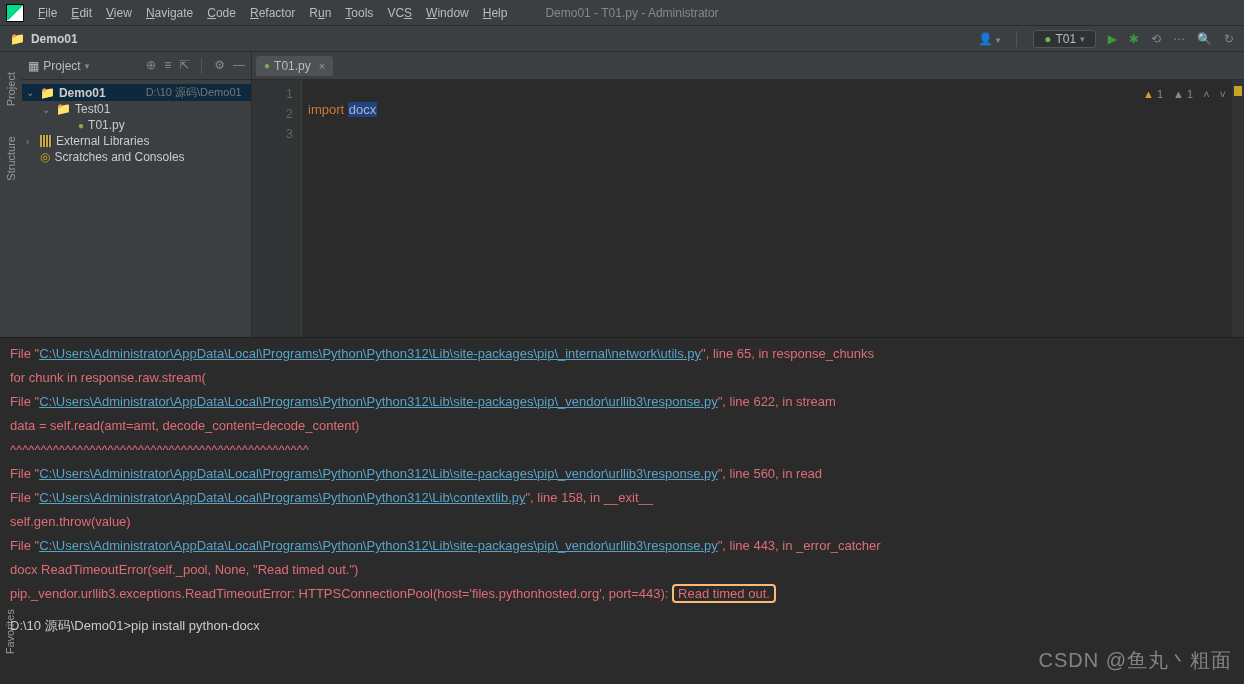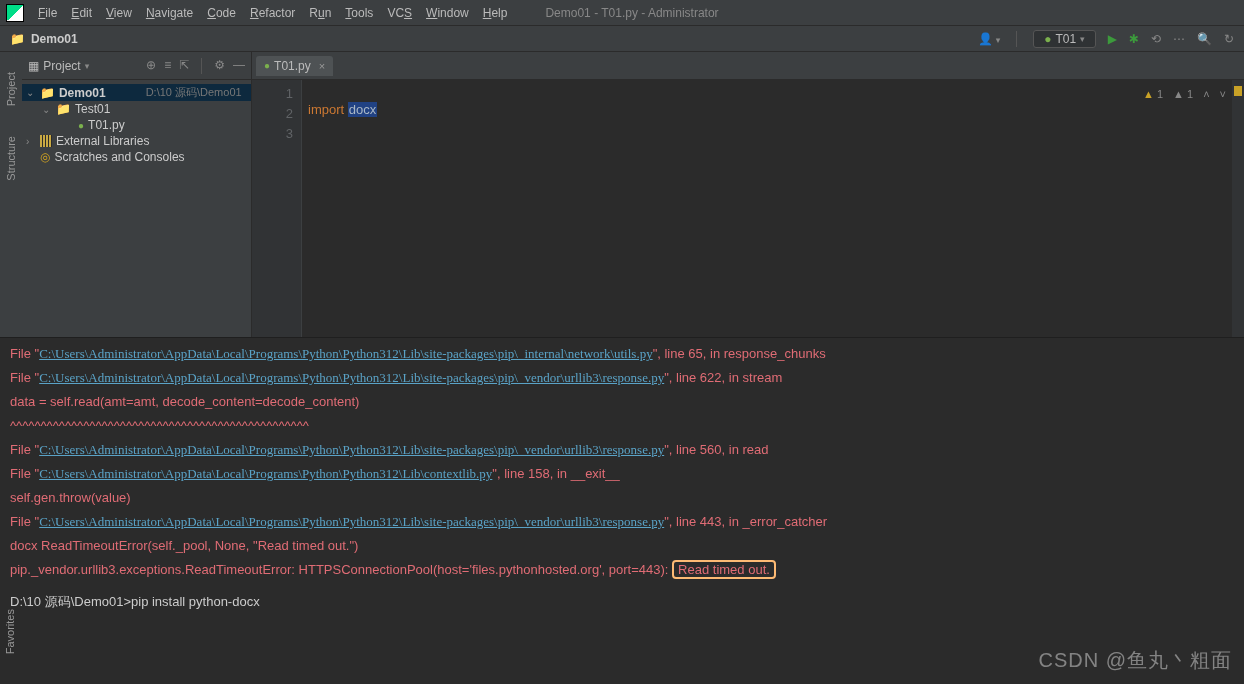--- a/index.html
+++ b/index.html
@@ -46,21 +46,21 @@
 .code-badges { position: absolute; top: 4px; right: 18px; display: flex; gap: 10px; color: #888; font-size: 11px; align-items: center; }
 .warn-tri { color: #c9a227; }
 .tri-gray { color: #888; }
 .rightstrip { position: absolute; right: 0; top: 0; width: 12px; height: 100%; background: #313335; }
 .rightstrip .mark { position: absolute; right: 2px; top: 6px; width: 8px; height: 10px; background: #c9a227; }
 .terminal-wrap { border-top: 1px solid #1f1f1f; }
 .term-header { height: 24px; background: #3c3f41; display: flex; align-items: center; padding: 0 10px; gap: 14px; }
 .term-tab { color: #bbb; border-bottom: 2px solid #3e86b0; padding-bottom: 2px; }
 .term-body { background: #2b2b2b; font-family: "Consolas","Monaco",monospace; font-size: 13px; line-height: 24px; padding: 4px 10px; height: 320px; overflow: hidden; white-space: nowrap; }
 .tb-red { color: #e06c75; }
-.tb-link { color: #5aa3c7; text-decoration: underline; font-family: Liberation Serif, serif; }
+.tb-link { color: #5aa3c7; text-decoration: underline; }
 .redbox { border: 2px solid #fdba74; border-radius: 4px; padding: 0 4px; }
 .prompt-line { color: #ccc; margin-top: 8px; }
 .watermark { position: absolute; right: 12px; bottom: 10px; color: rgba(220,220,220,0.5); font-size: 20px; letter-spacing: 1px; pointer-events: none; }
 .fav-vert { writing-mode: vertical-rl; transform: rotate(180deg); color: #999; font-size: 11px; position: absolute; left: 4px; bottom: 30px; }
 .lib-icn { width: 12px; height: 12px; background: repeating-linear-gradient(90deg,#c9a943,#c9a943 2px,#2b2b2b 2px,#2b2b2b 3px); display: inline-block; }
 .scr-icn { color: #d6a720; }
 .gear { color: #888; }
 .sep { width: 1px; height: 16px; background: #555; margin: 0 4px; }
 .user-icn::after { content: "▾"; font-size: 9px; margin-left: 2px; color: #888; }
 .chevd { font-size: 9px; color: #888; }
@@ -182,20 +182,21 @@
           </div>
       </div>
     </div>
   </div>
 </div>
 
 <div class="terminal-wrap">
   <div class="term-body" id="term-body">
 
   <div class="tb-red">  File "<span class="tb-link">C:\Users\Administrator\AppData\Local\Programs\Python\Python312\Lib\site-packages\pip\_internal\network\utils.py</span>", line 65, in response_chunks</div>
+      <div class="tb-red">    for chunk in response.raw.stream(</div>
       <div class="tb-red">  File "<span class="tb-link">C:\Users\Administrator\AppData\Local\Programs\Python\Python312\Lib\site-packages\pip\_vendor\urllib3\response.py</span>", line 622, in stream</div>
       <div class="tb-red">    data = self.read(amt=amt, decode_content=decode_content)</div>
       <div class="tb-red">           ^^^^^^^^^^^^^^^^^^^^^^^^^^^^^^^^^^^^^^^^^^^^^^^^^</div>
       <div class="tb-red">  File "<span class="tb-link">C:\Users\Administrator\AppData\Local\Programs\Python\Python312\Lib\site-packages\pip\_vendor\urllib3\response.py</span>", line 560, in read</div>
       <div class="tb-red">  File "<span class="tb-link">C:\Users\Administrator\AppData\Local\Programs\Python\Python312\Lib\contextlib.py</span>", line 158, in __exit__</div>
       <div class="tb-red">    self.gen.throw(value)</div>
       <div class="tb-red">  File "<span class="tb-link">C:\Users\Administrator\AppData\Local\Programs\Python\Python312\Lib\site-packages\pip\_vendor\urllib3\response.py</span>", line 443, in _error_catcher</div>
       <div class="tb-red">    docx ReadTimeoutError(self._pool, None, "Read timed out.")</div>
       <div class="tb-red">pip._vendor.urllib3.exceptions.ReadTimeoutError: HTTPSConnectionPool(host='files.pythonhosted.org', port=443): <span class="redbox">Read timed out.</span></div>
       <div class="prompt-line">D:\10 源码\Demo01&gt;pip install python-docx</div>

